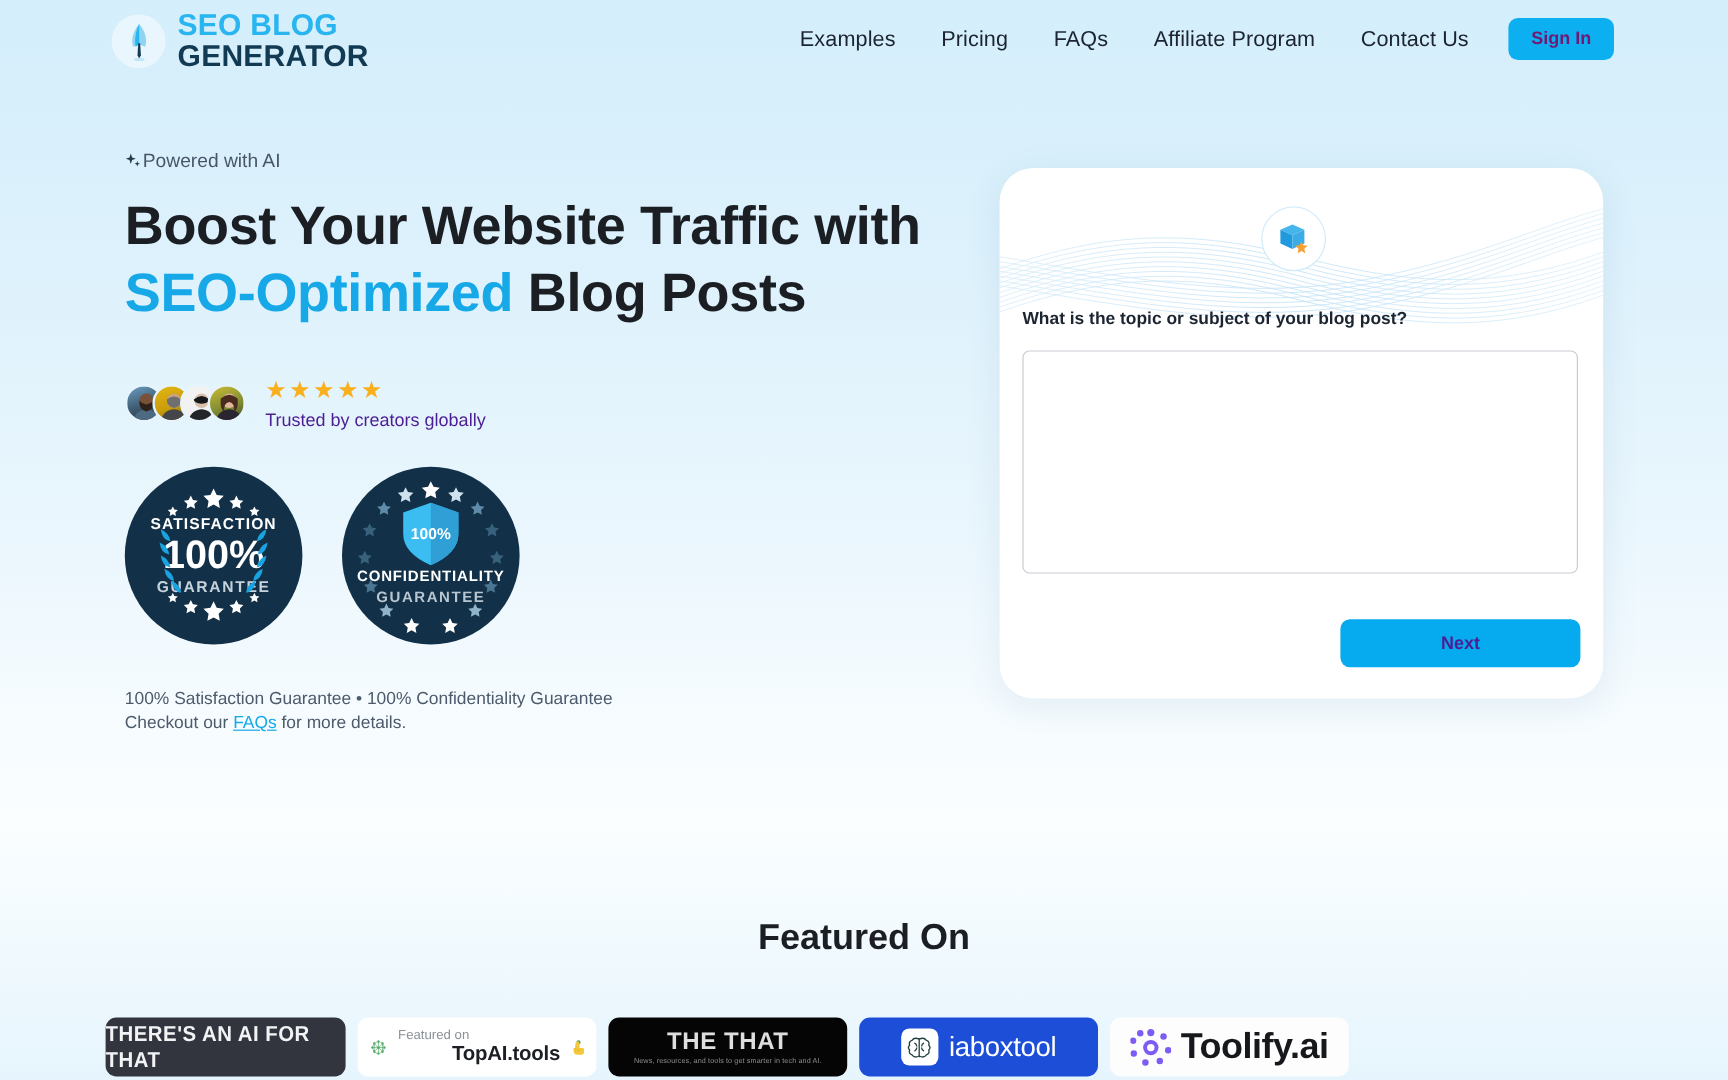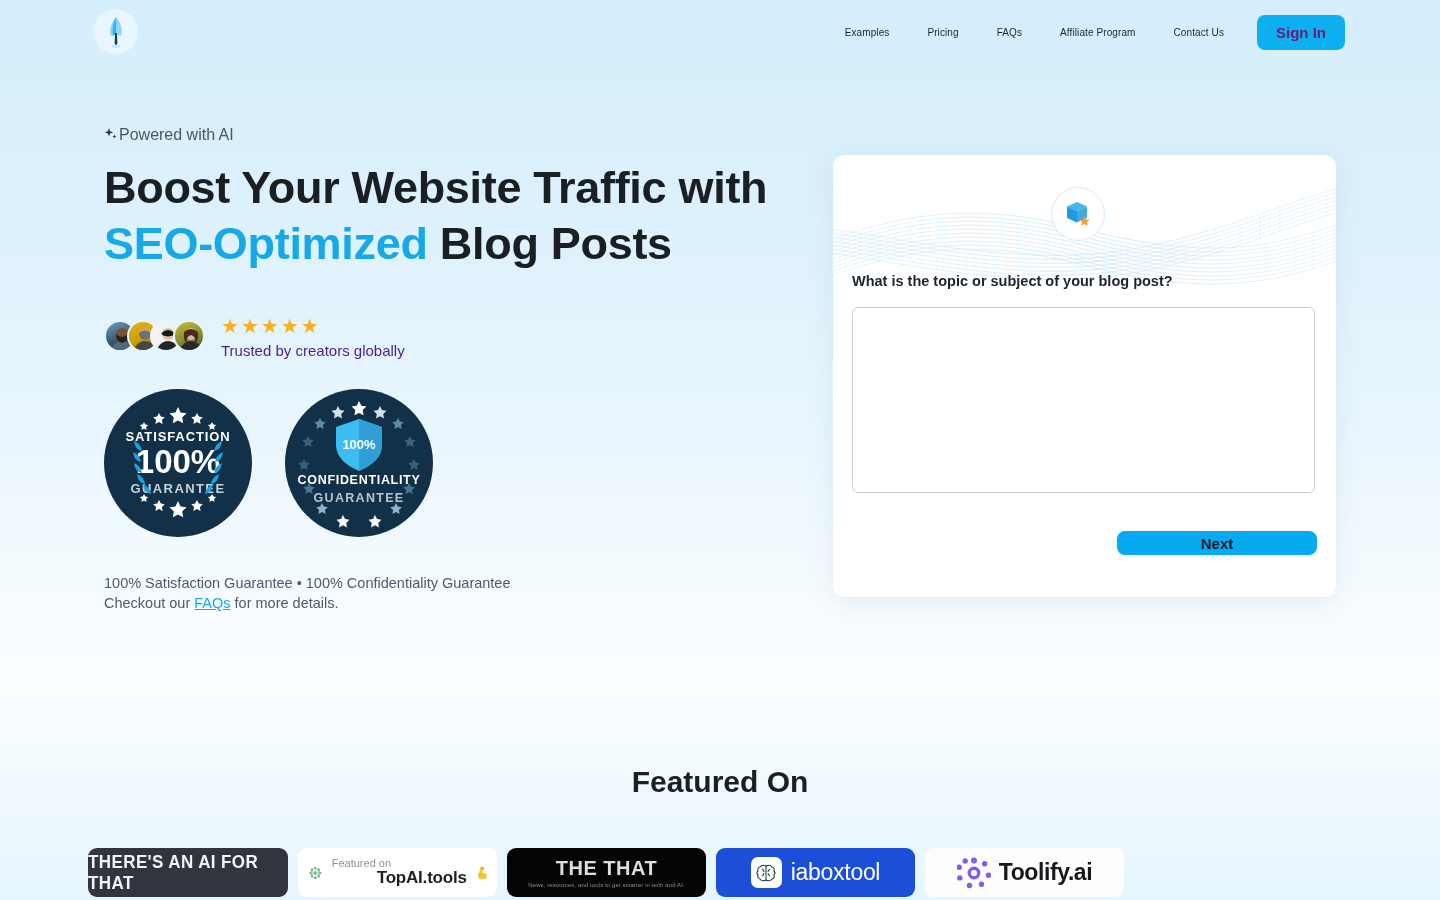--- a/index.html
+++ b/index.html
@@ -44,21 +44,21 @@
   .logo-line2 {
     font-size: 25px; font-weight: 800; letter-spacing: .2px;
     color: #123a52; margin-top: 1px;
   }
 
   .nav {
     position: absolute; right: 95px; top: 0; height: 64px;
     display: flex; align-items: center; gap: 0;
   }
   .nav-item {
-    font-size: 10px; color: #1b2430; padding: 0 19px;
+    font-size: 18px; color: #1b2430; padding: 0 19px;
     cursor: pointer; white-space: nowrap; letter-spacing: .1px;
   }
   .signin-btn {
     margin-left: 14px;
     background: #0cb0f0; color: #701a75;
     font-size: 15px; font-weight: 600;
     padding: 9px 19px; border-radius: 8px;
     border: none; cursor: pointer; white-space: nowrap;
   }
 
@@ -109,23 +109,23 @@
     position: absolute; font-size: 13px; font-weight: 800; color: #fff;
   }
 
   .guarantee-text {
     margin-top: 36px; font-size: 14.5px; color: #4d5a6b; line-height: 1.42;
   }
   .guarantee-text a { color: #17a8e8; text-decoration: underline; }
 
   
   .card {
-    position: absolute; left: 833px; top: 155px;
+    position: absolute; left: 833px; top: 140px;
     width: 503px; height: 442px;
-    background: #fff; border-radius: 12px;
+    background: #fff; border-radius: 28px;
     box-shadow: 0 6px 28px rgba(60,110,150,0.10);
     overflow: hidden;
   }
   .card-wave { position: absolute; top: 0; left: 0; width: 503px; height: 130px; }
   .card-icon-circle {
     position: absolute; left: 218px; top: 32px;
     width: 54px; height: 54px; border-radius: 50%;
     background: #fff; border: 1px solid #cfeafb;
     display: flex; align-items: center; justify-content: center;
     z-index: 3;
@@ -134,22 +134,22 @@
   .card-label { font-size: 14.5px; font-weight: 700; color: #1b2430; }
   .topic-textarea {
     margin-top: 18px; width: 463px; height: 186px;
     border: 1px solid #c9ccd1; border-radius: 6px;
     background: #fff; resize: none; outline: none;
     font-family: "Liberation Sans", sans-serif; font-size: 14px;
     padding: 10px 12px; color: #1f2937;
   }
   .next-btn {
     position: absolute; right: 0; top: 258px;
-    width: 200px; height: 24px;
-    background: #06aaee; color: #0f172a;
+    width: 200px; height: 40px;
+    background: #06aaee; color: #4c1d95;
     border: none; border-radius: 8px;
     font-size: 15px; font-weight: 600; cursor: pointer;
     font-family: "Liberation Sans", sans-serif;
   }
 
   
   .featured-title {
     position: absolute; top: 765px; left: 0; width: 1440px;
     text-align: center; font-size: 30px; font-weight: 700; color: #1b1f24;
   }
@@ -175,34 +175,38 @@
   .b-edge { width: 199px; background: #050505; flex-direction: column; gap: 2px; }
   .edge-1 { color: #dedede; font-size: 20px; font-weight: 800; letter-spacing: .5px; }
   .edge-2 { color: #8e8e8e; font-size: 6px; letter-spacing: .1px; }
   .b-iabox { width: 199px; background: #1d4ed8; gap: 9px; }
   .iabox-ico {
     width: 31px; height: 31px; border-radius: 7px; background: #fff;
     display: flex; align-items: center; justify-content: center;
   }
   .iabox-txt { color: #fff; font-size: 23px; font-weight: 400; letter-spacing: -.3px; }
   .b-toolify { width: 199px; background: #fdfdfd; gap: 8px; }
-  .toolify-txt { color: #17181c; font-size: 23px; font-weight: 700; letter-spacing: -.4px; }
+  .toolify-txt { color: #17181c; font-size: 30px; font-weight: 700; letter-spacing: -.4px; }
 </style>
 </head>
 <body>
 
 <div class="header">
   <div class="logo-wrap">
     <div class="logo-circle">
       <svg width="28" height="34" viewBox="0 0 28 34">
         <path d="M14 2 C9 8 7 15 9 21 L14 19 L19 21 C21 15 19 8 14 2 Z" fill="#8fd4f2"></path>
         <path d="M14 2 C11 8 10 15 11 21 L14 19 Z" fill="#29b6f0"></path>
         <path d="M13.2 18 L14.8 18 L15.4 28 L14 31 L12.6 28 Z" fill="#123a52"></path>
         <ellipse cx="14" cy="31.5" rx="4.5" ry="1.4" fill="#bfe6f7"></ellipse>
       </svg>
+    </div>
+    <div class="logo-text">
+      <div class="logo-line1">SEO BLOG</div>
+      <div class="logo-line2">GENERATOR</div>
     </div>
   </div>
 
   <div class="nav">
     <div class="nav-item">Examples</div>
     <div class="nav-item">Pricing</div>
     <div class="nav-item">FAQs</div>
     <div class="nav-item">Affiliate Program</div>
     <div class="nav-item">Contact Us</div>
     <button class="signin-btn">Sign In</button>

